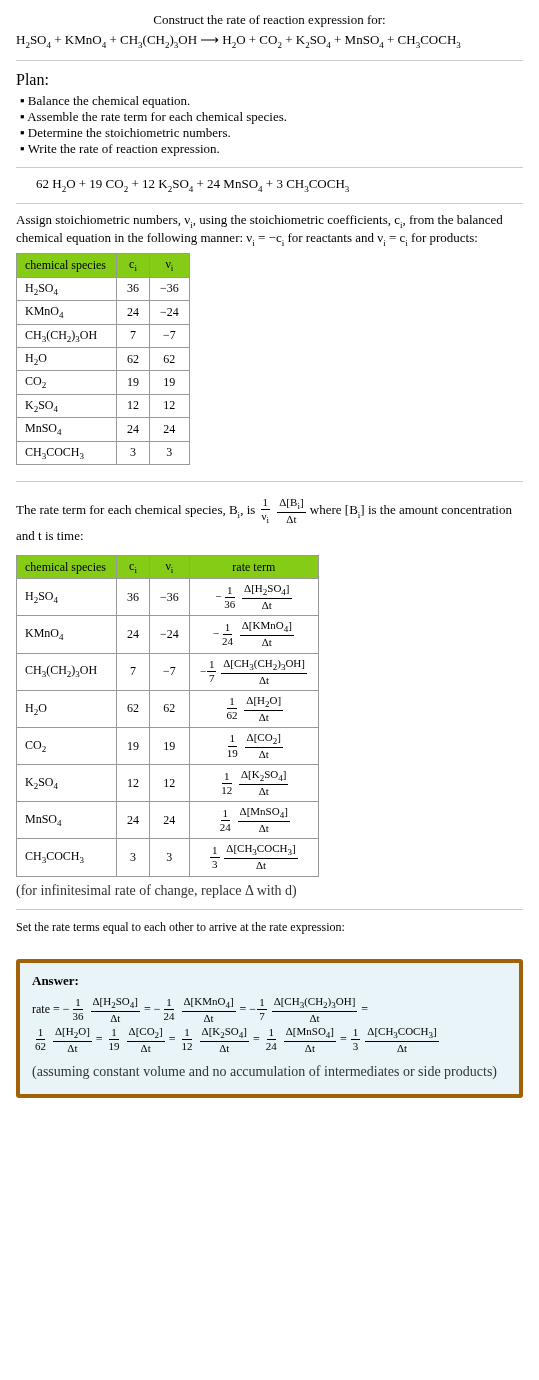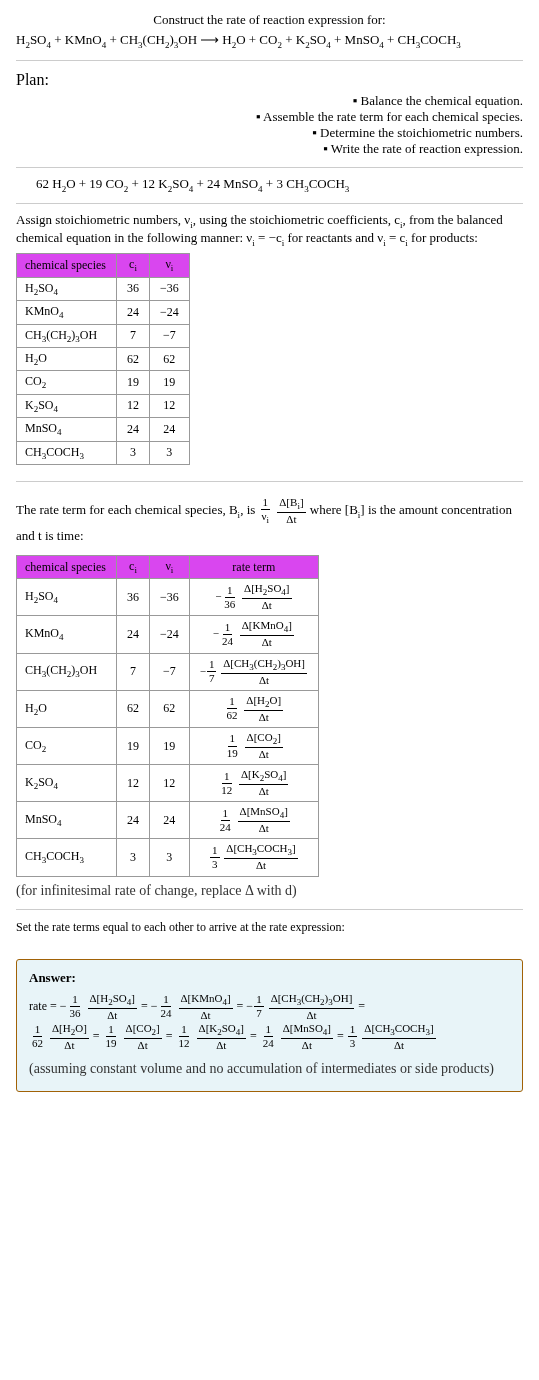--- a/index.html
+++ b/index.html
@@ -32,21 +32,20 @@
     .plan-section {
       margin-bottom: 8px;
     }
     .plan-title {
       font-size: 16px;
       margin-bottom: 4px;
     }
     .plan-item {
       font-size: 13px;
       margin-left: 4px;
-      text-align: right;
     }
     .balanced-section {
       margin-bottom: 8px;
     }
     .balanced-eq {
       margin-left: 4px;
       font-size: 13px;
     }
     .stoich-section {
       margin-bottom: 8px;
@@ -60,36 +59,36 @@
       font-size: 13px;
       margin-bottom: 6px;
     }
     table th, table td {
       border: 1px solid #999;
       padding: 3px 10px;
       text-align: center;
       font-size: 12px;
     }
     table th {
-      background: #d946ef;
+      background: #84cc16;
       font-weight: normal;
     }
     td:first-child, th:first-child {
       text-align: left;
       padding-left: 8px;
     }
     .rate-term-text {
       font-size: 13px;
       margin-bottom: 8px;
       line-height: 1.6;
       margin-top: 14px;
     }
     .answer-box {
       background: #e8f4f8;
-      border: 1px solid #a16207;
+      border: 4px solid #a16207;
       border-radius: 3px;
       padding: 10px 12px;
       margin-top: 8px;
     }
     .answer-title {
       font-size: 13px;
       font-weight: bold;
       margin-bottom: 6px;
     }
     .answer-rate {

